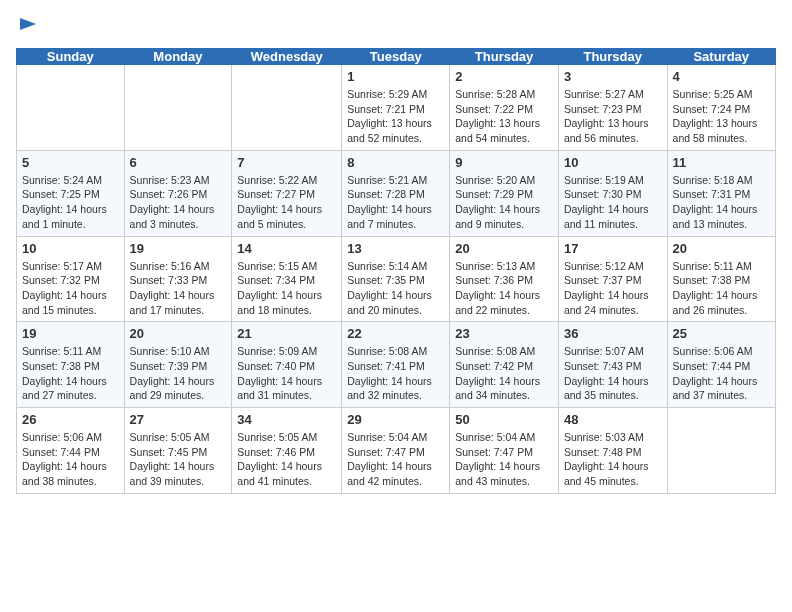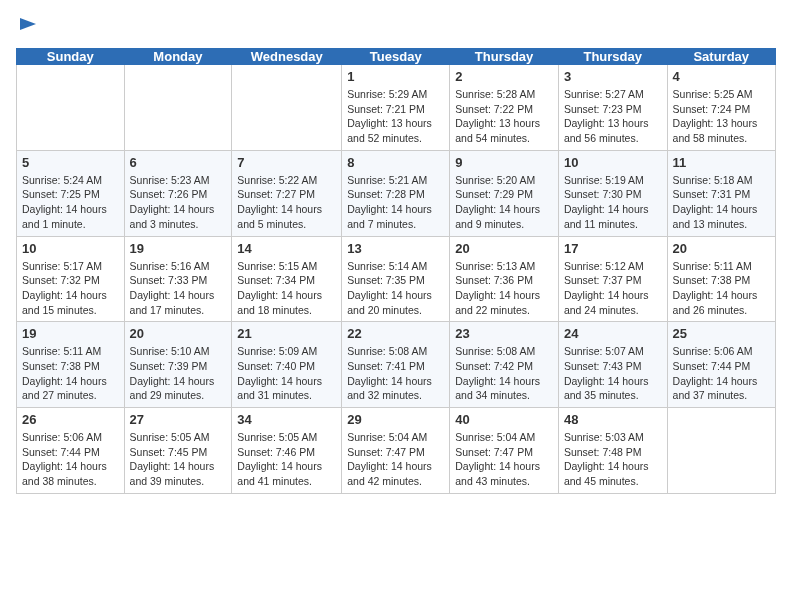--- a/index.html
+++ b/index.html
@@ -270,21 +270,21 @@
           Sunrise: 5:08 AM<br>Sunset: 7:41 PM<br>Daylight: 14 hours and 32 minutes.
         </div>
         </td>
         <td>
           <span class="day-num">23</span>
         <div class="day-info">
           Sunrise: 5:08 AM<br>Sunset: 7:42 PM<br>Daylight: 14 hours and 34 minutes.
         </div>
         </td>
         <td>
-          <span class="day-num">24</span>
+          <span class="day-num">36</span>
         <div class="day-info">
           Sunrise: 5:07 AM<br>Sunset: 7:43 PM<br>Daylight: 14 hours and 35 minutes.
         </div>
         </td>
         <td>
           <span class="day-num">25</span>
         <div class="day-info">
           Sunrise: 5:06 AM<br>Sunset: 7:44 PM<br>Daylight: 14 hours and 37 minutes.
         </div>
         </td>
@@ -308,21 +308,21 @@
           Sunrise: 5:05 AM<br>Sunset: 7:46 PM<br>Daylight: 14 hours and 41 minutes.
         </div>
         </td>
         <td>
           <span class="day-num">29</span>
         <div class="day-info">
           Sunrise: 5:04 AM<br>Sunset: 7:47 PM<br>Daylight: 14 hours and 42 minutes.
         </div>
         </td>
         <td>
-          <span class="day-num">40</span>
+          <span class="day-num">50</span>
         <div class="day-info">
           Sunrise: 5:04 AM<br>Sunset: 7:47 PM<br>Daylight: 14 hours and 43 minutes.
         </div>
         </td>
         <td>
           <span class="day-num">48</span>
         <div class="day-info">
           Sunrise: 5:03 AM<br>Sunset: 7:48 PM<br>Daylight: 14 hours and 45 minutes.
         </div>
         </td>

